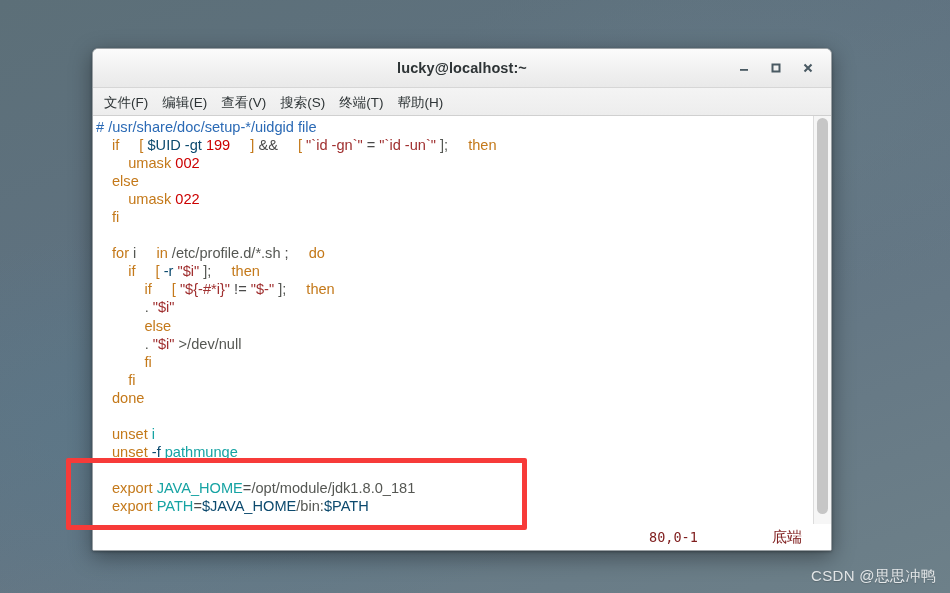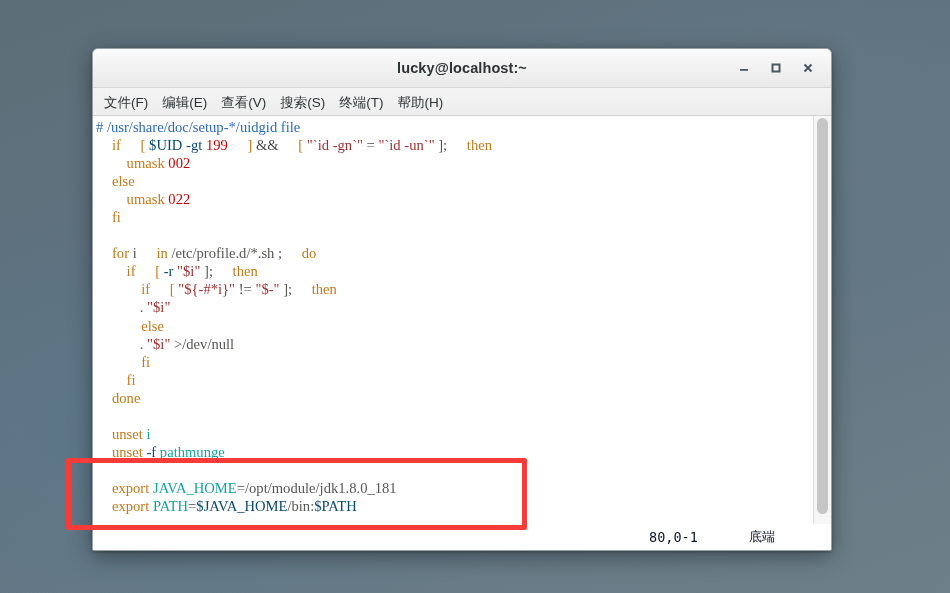--- a/index.html
+++ b/index.html
@@ -106,21 +106,21 @@
   #term-area {
     flex: 1 1 auto;
     display: flex;
     background: #ffffff;
     overflow: hidden;
     position: relative;
   }
   #term-text {
     flex: 1 1 auto;
     padding: 2px 0 0 3px;
-    font-family: Liberation Serif, serif;
+    font-family: Liberation Sans, sans-serif;
     font-size: 14.6px;
     line-height: 18.05px;
     color: #555753;
     white-space: pre;
     overflow: hidden;
     letter-spacing: 0px;
   }
   .ln { height: 18.05px; }
 
   
@@ -152,33 +152,33 @@
 
   
   #statusbar {
     flex: 0 0 26px;
     height: 26px;
     background: #ffffff;
     display: flex;
     align-items: center;
     font-family: "DejaVu Sans Mono", "Liberation Mono", monospace;
     font-size: 13.5px;
-    color: #0f172a;
+    color: #7f1d1d;
     position: relative;
     padding-left: 16px;
   }
   #status-pos {
     position: absolute;
     left: 556px;
   }
   #status-bottom {
     position: absolute;
-    left: 656px;
+    left: 679px;
     font-family: Liberation Mono, monospace;
-    font-size: 13px;
+    font-size: 15px;
   }
 
   
   #redbox {
     position: absolute;
     left: 66px;
     top: 458px;
     width: 461px;
     height: 72px;
     border: 5px solid #f73b39;
@@ -244,14 +244,15 @@
 
     <div id="statusbar">
       <span id="status-pos">80,0-1</span>
       <span id="status-bottom">底端</span>
     </div>
 
   </div>
 
   <div id="redbox"></div>
 
+  <div id="watermark">CSDN @思思冲鸭</div>
 
 </div>
 
 </body></html>

